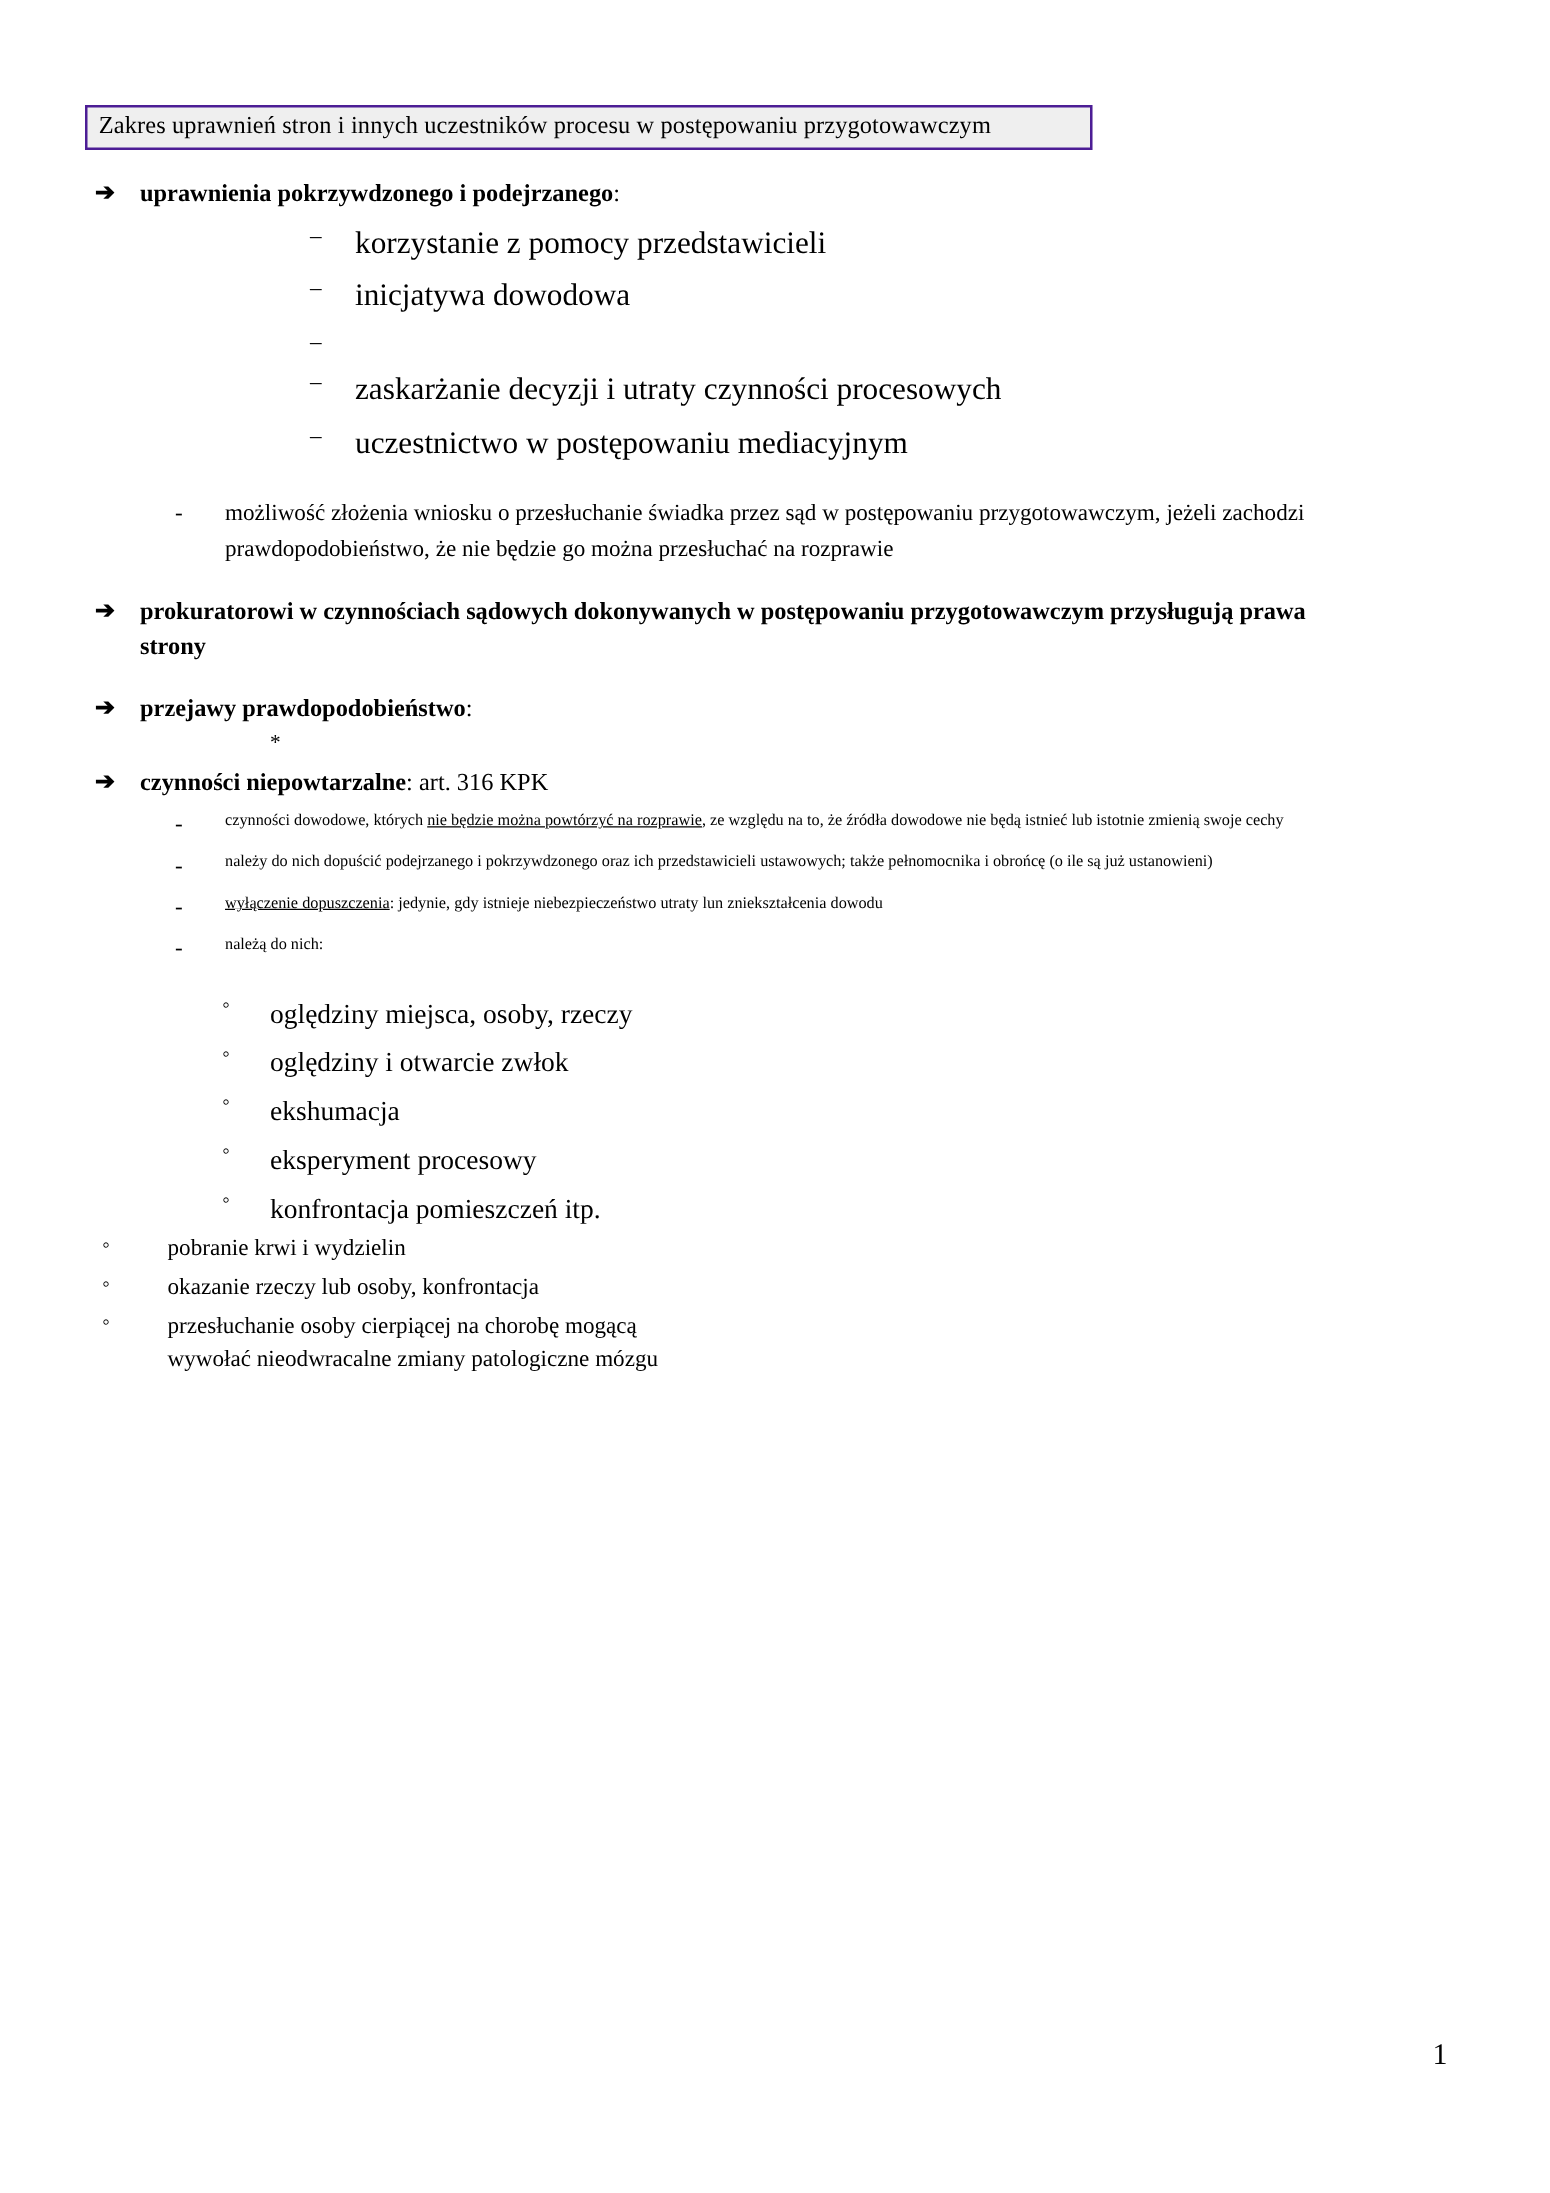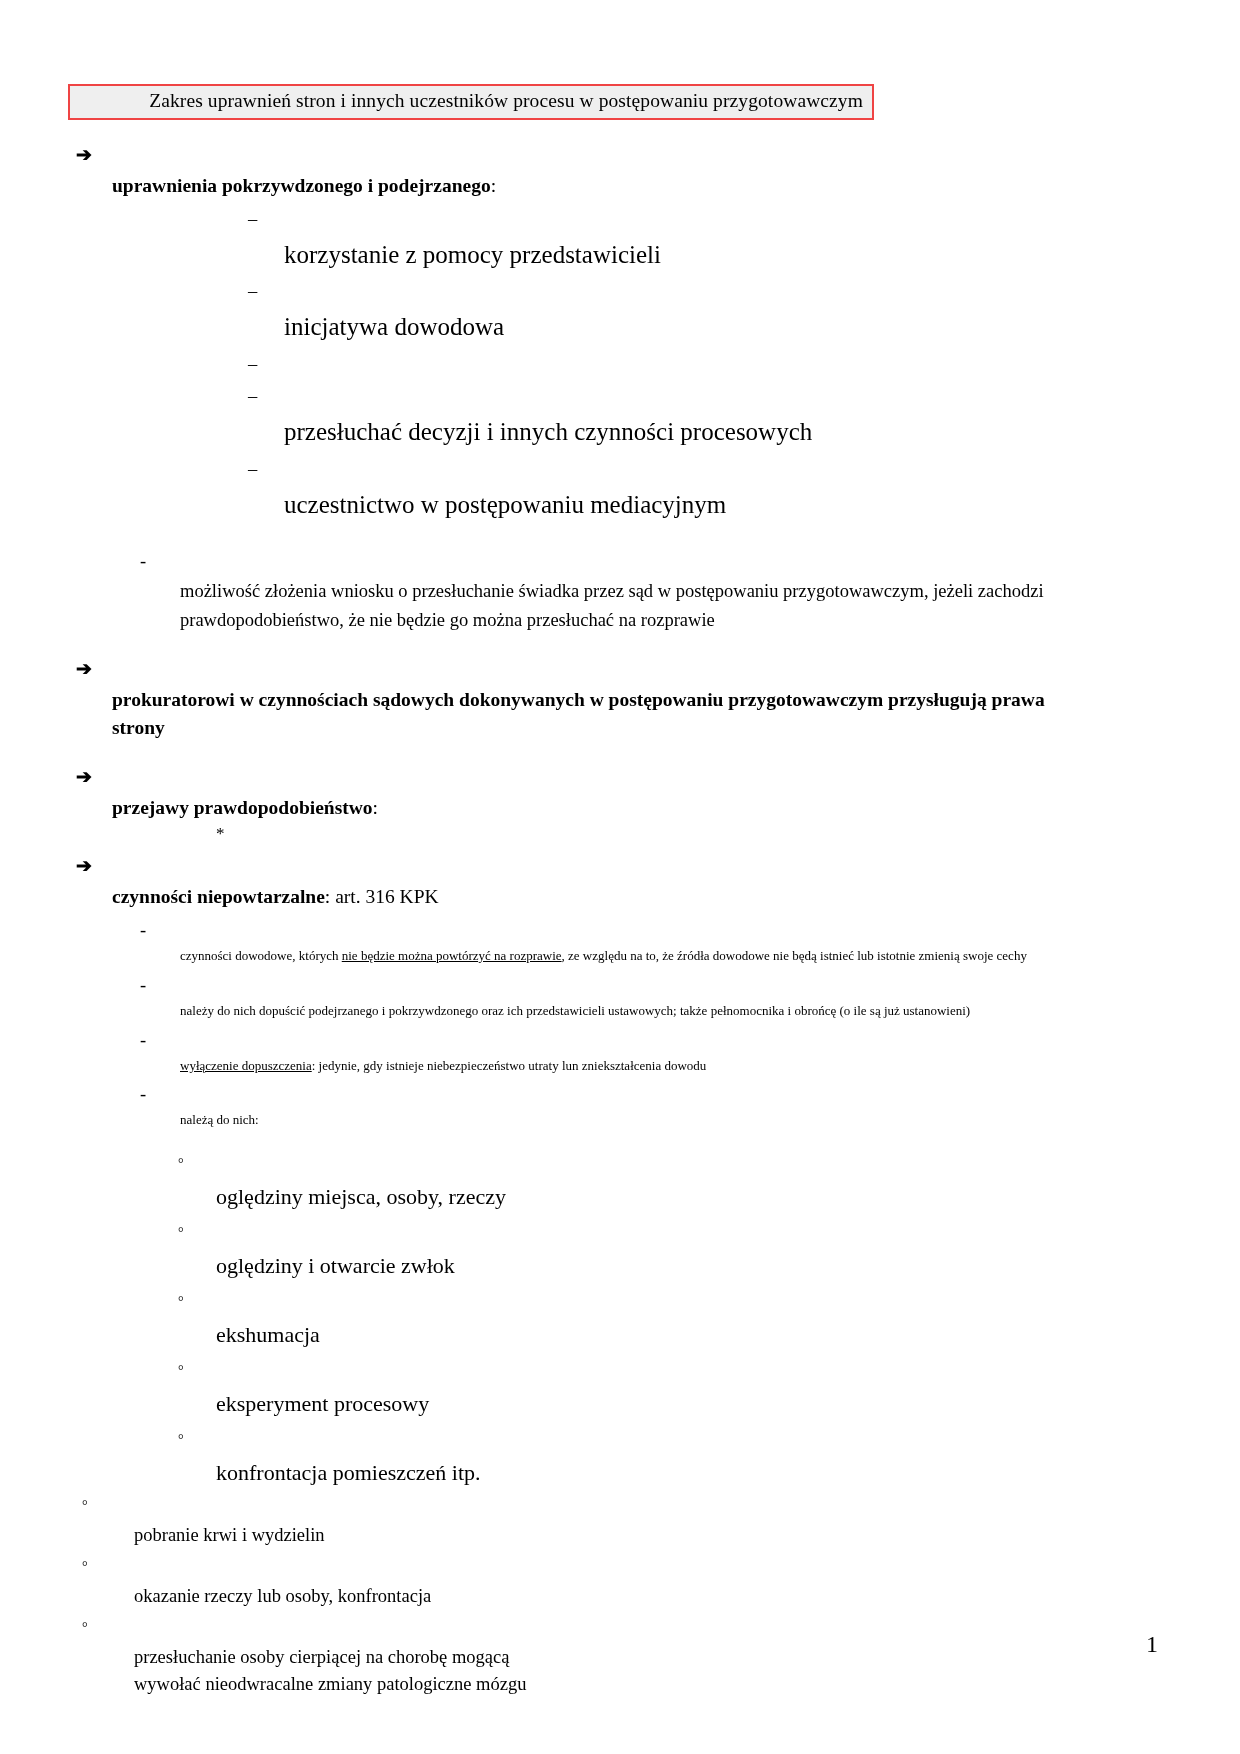--- a/index.html
+++ b/index.html
@@ -21,48 +21,46 @@
   }
   .content {
     position: absolute;
     left: 68px;
     top: 84px;
     width: 1010px;
   }
 
   
   .title-box {
-    border: 2px solid #ef4444;
+    border: 2px solid #4c1d95;
     background: #efefef;
     padding: 4px 9px 6px 9px;
     display: inline-block;
     box-sizing: border-box;
     width: 806px;
-    text-align: right;
   }
   .title-box .title-text {
     font-size: 19.5px;
     line-height: 1.15;
     font-weight: 400;
     letter-spacing: 0.1px;
     white-space: nowrap;
   }
 
   
   .row {
     display: flex;
     align-items: flex-start;
   }
   .bullet {
     flex: 0 0 auto;
     text-align: left;
   }
   .txt {
     flex: 1 1 auto;
-    margin-top: 30px;
   }
 
   
   .lvl-arrow {
     margin-top: 22px;
     padding-left: 8px;
   }
   .lvl-arrow .bullet {
     width: 36px;
     font-size: 19px;
@@ -190,21 +188,21 @@
     </div>
     <div class="row lvl-dash-deep">
       <span class="bullet">–</span>
       <span class="txt">inicjatywa dowodowa</span>
     </div>
     <div class="row lvl-dash-deep">
       <span class="bullet">–</span>
     </div>
     <div class="row lvl-dash-deep">
       <span class="bullet">–</span>
-      <span class="txt">przesłuchać decyzji i innych czynności procesowych</span>
+      <span class="txt">zaskarżanie decyzji i utraty czynności procesowych</span>
     </div>
     <div class="row lvl-dash-deep">
       <span class="bullet">–</span>
       <span class="txt">uczestnictwo w postępowaniu mediacyjnym</span>
     </div>
 
     <div class="row para-block">
       <span class="bullet" style="width:40px;font-size:18.5px;line-height:1.52;">-</span>
       <span class="txt" style="font-size:18.5px;line-height:1.52;">możliwość złożenia wniosku o przesłuchanie świadka przez sąd w postępowaniu przygotowawczym, jeżeli zachodzi prawdopodobieństwo, że nie będzie go można przesłuchać na rozprawie</span>
     </div>

